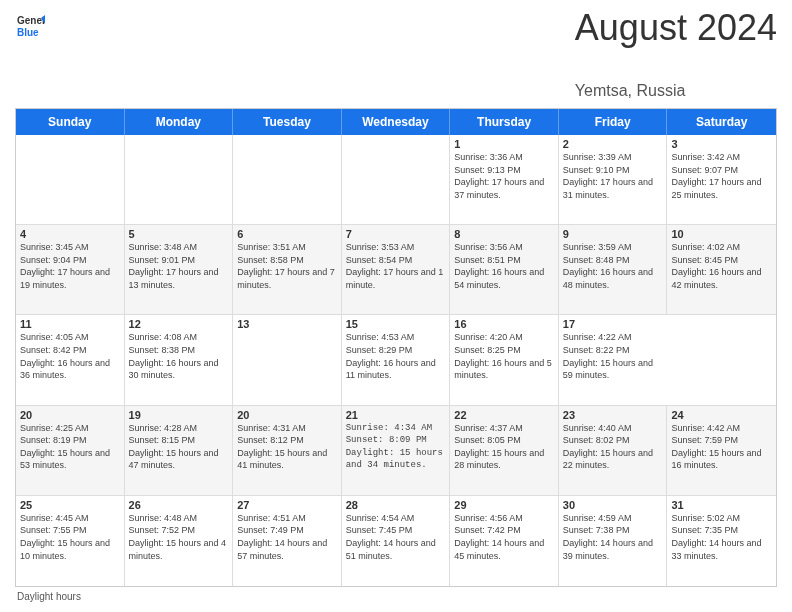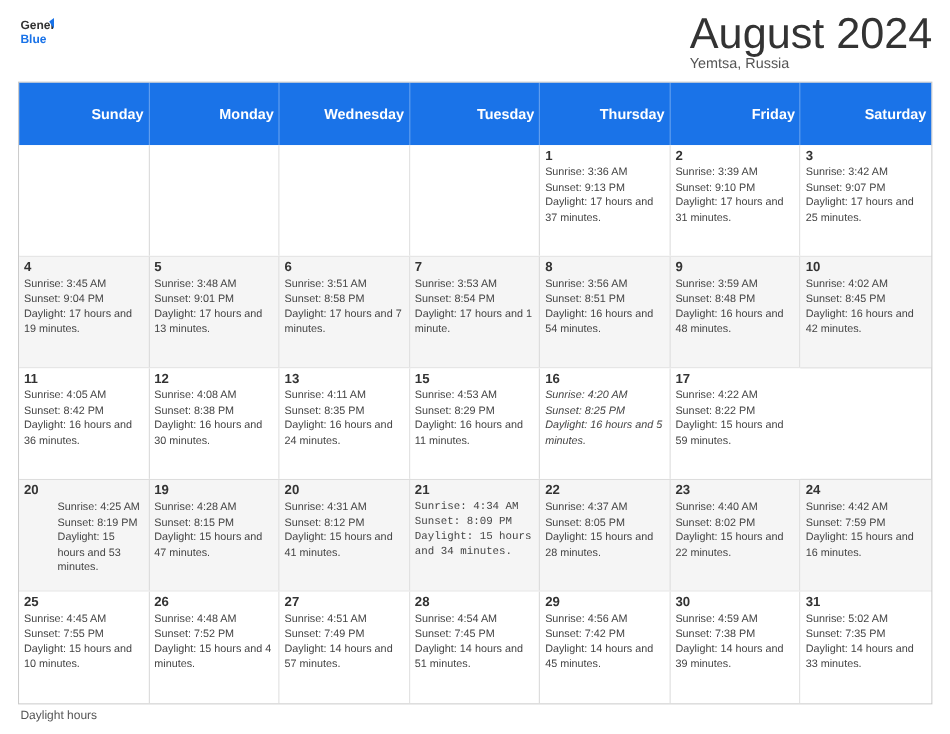--- a/index.html
+++ b/index.html
@@ -35,40 +35,41 @@
     .title-block {
       text-align: left;
     }
     .main-title {
       font-size: 36px;
       font-weight: 300;
       color: #333;
       line-height: 1;
     }
     .subtitle {
-      font-size: 12px;
+      font-size: 16px;
       color: #555;
+      margin-top: 36px;
     }
     .calendar {
       flex: 1;
       display: flex;
       flex-direction: column;
       border: 1px solid #ccc;
     }
     .cal-header {
       display: grid;
       grid-template-columns: repeat(7, 1fr);
       background: #1a73e8;
     }
     .cal-header-cell {
       color: #fff;
       font-size: 12px;
       font-weight: bold;
-      padding: 19px 4px;
-      text-align: right;
+      padding: 6px 4px;
+      text-align: center;
       border-right: 1px solid rgba(255,255,255,0.3);
     }
     .cal-header-cell:last-child { border-right: none; }
     .cal-body {
       flex: 1;
       display: grid;
       grid-template-rows: repeat(5, 1fr);
     }
     .cal-row {
       display: grid;
@@ -123,22 +124,22 @@
     <div class="title-block">
       <div class="main-title">August 2024</div>
       <div class="subtitle">Yemtsa, Russia</div>
     </div>
   </div>
 
   <div class="calendar">
     <div class="cal-header">
     <div class="cal-header-cell">Sunday</div>
         <div class="cal-header-cell">Monday</div>
+        <div class="cal-header-cell">Tuesday</div>
         <div class="cal-header-cell">Wednesday</div>
-        <div class="cal-header-cell">Tuesday</div>
         <div class="cal-header-cell">Thursday</div>
         <div class="cal-header-cell">Friday</div>
         <div class="cal-header-cell">Saturday</div>
       </div>
     <div class="cal-body">
     <div class="cal-row">
           <div class="cal-cell empty"></div>
           <div class="cal-cell empty"></div>
           <div class="cal-cell empty"></div>
           <div class="cal-cell empty"></div>
@@ -213,47 +214,44 @@
 Daylight: 16 hours and 36 minutes.</div>
           </div>
           <div class="cal-cell filled">
             <span class="day-num">12</span>
             <div class="day-info" style="white-space: pre-line;">Sunrise: 4:08 AM
 Sunset: 8:38 PM
 Daylight: 16 hours and 30 minutes.</div>
           </div>
           <div class="cal-cell filled">
             <span class="day-num">13</span>
-            <div class="day-info" style="white-space: pre-line;">Sunrise: 4:11 AM
-Sunset: 8:35 PM
-Daylight: 16 hours and 24 minutes.</div>
           </div>
           <div class="cal-cell filled">
             <span class="day-num">15</span>
             <div class="day-info" style="white-space: pre-line;">Sunrise: 4:53 AM
 Sunset: 8:29 PM
 Daylight: 16 hours and 11 minutes.</div>
           </div>
           <div class="cal-cell filled">
             <span class="day-num">16</span>
-            <div class="day-info" style="white-space: pre-line; font-style: italic;">Sunrise: 4:20 AM
+            <div class="day-info" style="white-space: pre-line;">Sunrise: 4:20 AM
 Sunset: 8:25 PM
 Daylight: 16 hours and 5 minutes.</div>
           </div>
           <div class="cal-cell filled">
             <span class="day-num">17</span>
             <div class="day-info" style="white-space: pre-line;">Sunrise: 4:22 AM
 Sunset: 8:22 PM
 Daylight: 15 hours and 59 minutes.</div>
           </div>
         </div>
         <div class="cal-row">
           <div class="cal-cell filled alt-row">
             <span class="day-num">20</span>
-            <div class="day-info" style="white-space: pre-line; margin-left: 28px;">Sunrise: 4:25 AM
+            <div class="day-info" style="white-space: pre-line;">Sunrise: 4:25 AM
 Sunset: 8:19 PM
 Daylight: 15 hours and 53 minutes.</div>
           </div>
           <div class="cal-cell filled alt-row">
             <span class="day-num">19</span>
             <div class="day-info" style="white-space: pre-line;">Sunrise: 4:28 AM
 Sunset: 8:15 PM
 Daylight: 15 hours and 47 minutes.</div>
           </div>
           <div class="cal-cell filled alt-row">

